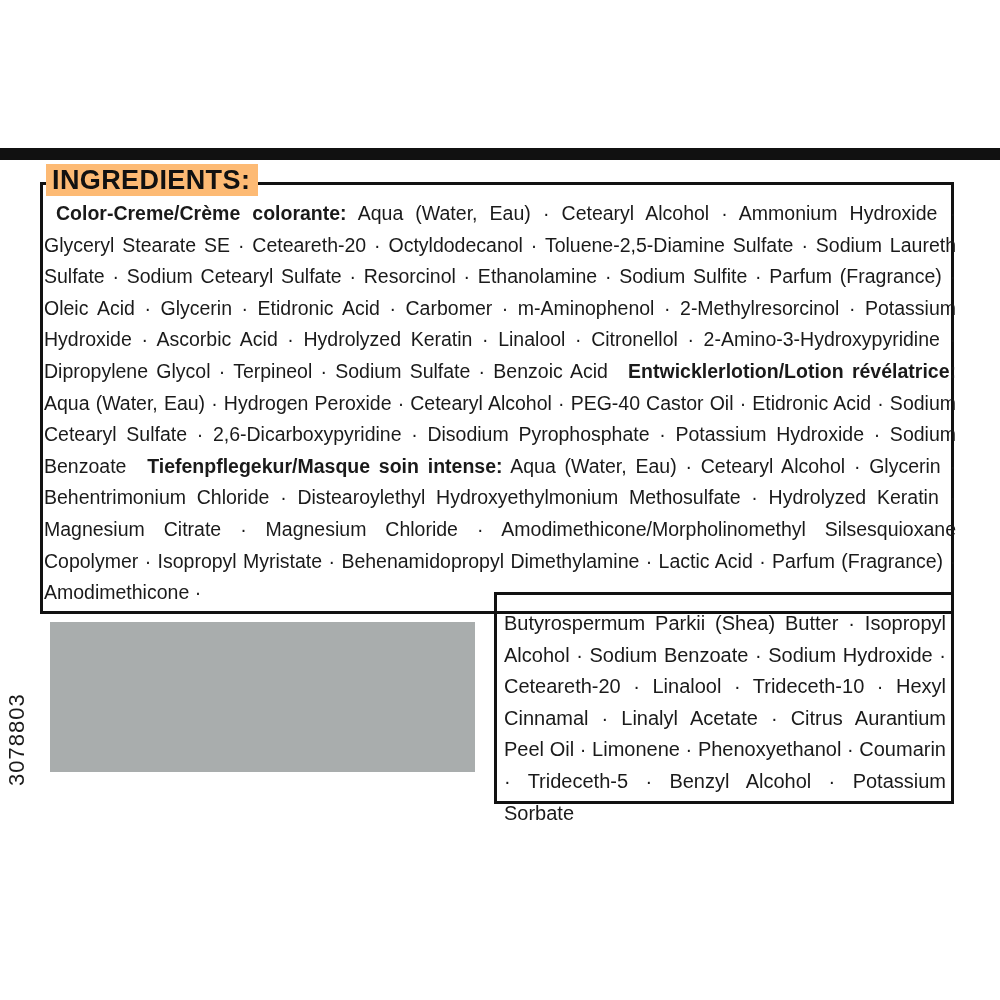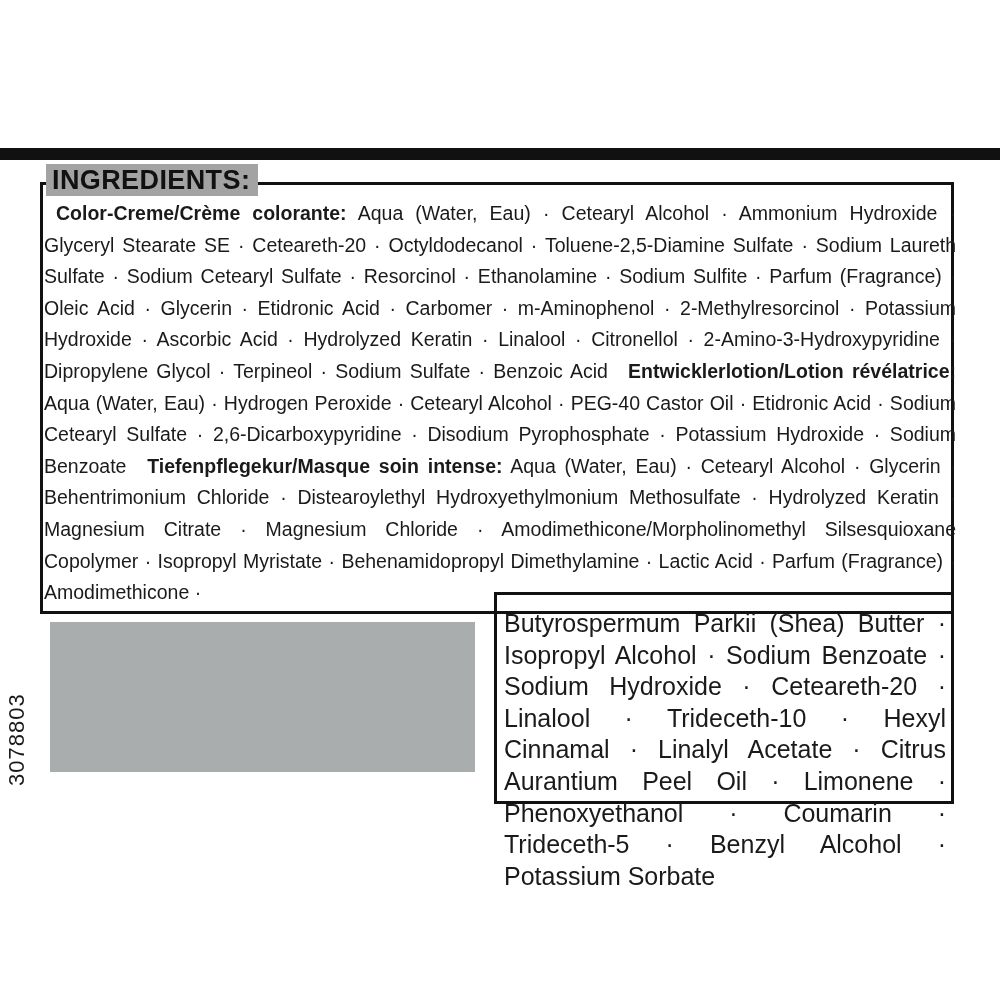--- a/index.html
+++ b/index.html
@@ -35,21 +35,21 @@
     height: 432px;
     border: 3px solid #111111;
     box-sizing: border-box;
   }
 
   
   #panel-title {
     position: absolute;
     left: 46px;
     top: 164px;
-    background: #a3a3a3;
+    background: #fdba74;
     padding: 0 8px 0 6px;
     font-size: 27px;
     font-weight: bold;
     letter-spacing: 0.4px;
     line-height: 32px;
     color: #111111;
   }
 
   
   #ingredients-body {
@@ -76,21 +76,21 @@
     width: 460px;
     height: 212px;
     border: 3px solid #111111;
     box-sizing: border-box;
   }
   #ingredients-body-2 {
     position: absolute;
     left: 504px;
     top: 608px;
     width: 442px;
-    font-size: 25px;
+    font-size: 20px;
     line-height: 31.6px;
     text-align: justify;
     text-justify: inter-word;
     color: #1a1a1a;
   }
 
   
   #grey-block {
     position: absolute;
     left: 50px;

